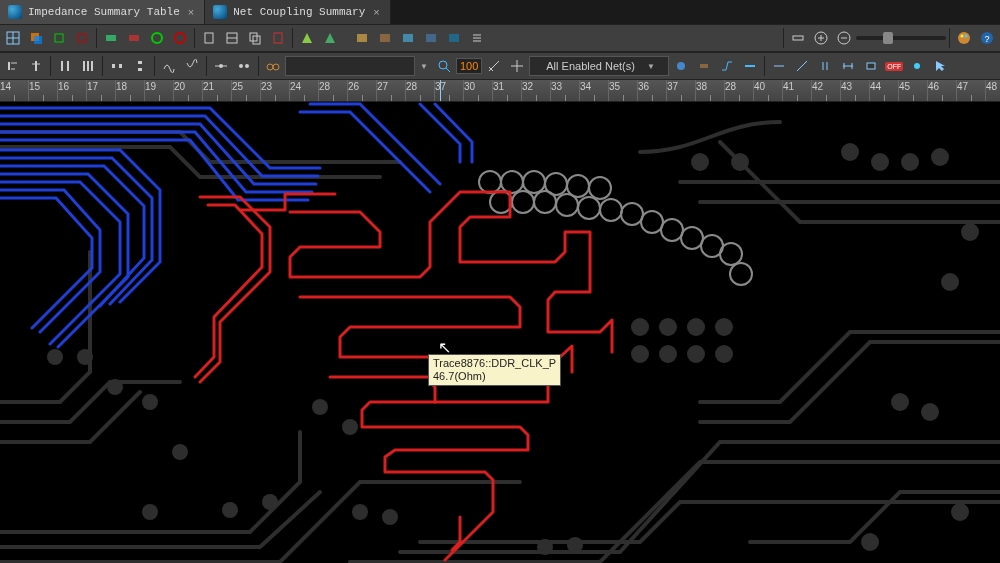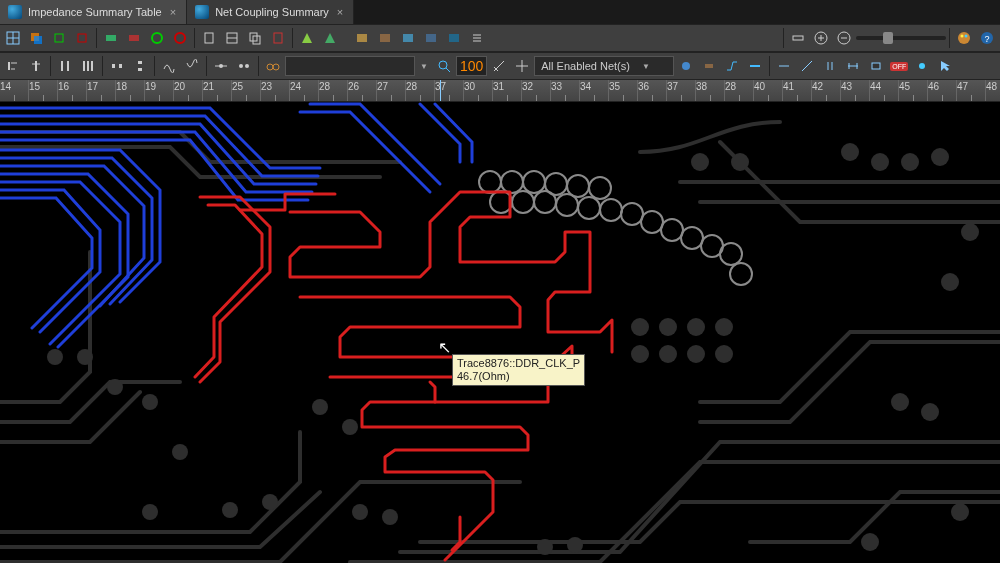--- a/index.html
+++ b/index.html
@@ -26,21 +26,21 @@
     border-right: 1px solid #222;
     gap: 6px;
     cursor: pointer;
   }
   .tab.active { background: #4a4a4a; }
   .tab-icon {
     width: 14px; height: 14px;
     background: radial-gradient(circle at 30% 30%, #4ad, #047);
     border-radius: 2px;
   }
-  .tab-label { color: #ddd; }
+  .tab-label { color: #ddd; font-family: Liberation Mono, monospace; }
   .tab-close { color: #aaa; padding: 0 2px; cursor: pointer; }
   .toolbar {
     display: flex;
     align-items: center;
     background: #3f3f3f;
     height: 28px;
     padding: 0 2px;
     gap: 1px;
     border-top: 1px solid #222;
     border-bottom: 1px solid #222;
@@ -59,21 +59,21 @@
     border: 1px solid #555;
     color: #ccc;
     padding: 0 4px;
     font-size: 11px;
   }
   .dropdown {
     display: flex; align-items: center;
     height: 20px;
     background: #2a2a2a;
     border: 1px solid #555;
-    padding: 0 4px 0 6px;
+    padding: 0 4px 0 16px;
     gap: 12px;
     cursor: pointer;
   }
   .dropdown .caret { font-size: 8px; color: #aaa; }
   .slider {
     width: 90px; height: 4px;
     background: #222;
     border-radius: 2px;
     position: relative;
   }
@@ -118,21 +118,21 @@
   .canvas {
     position: relative;
     width: 1000px;
     height: calc(563px - 24px - 28px - 28px - 22px);
     background: #000;
     overflow: hidden;
   }
   .canvas svg { position: absolute; top: 0; left: 0; }
   .tooltip {
     position: absolute;
-    left: 452px; top: 252px;
+    left: 428px; top: 252px;
     background: #f8f3c8;
     border: 1px solid #555;
     color: #222;
     font-size: 11px;
     padding: 2px 4px;
     line-height: 1.2;
     white-space: pre;
   }
   .cursor-arrow {
     position: absolute;
@@ -383,21 +383,21 @@
       </svg>
     </div>
   <input class="tinput" style="width: 130px;">
   <span class="caret" style="color:#aaa;padding:0 4px;font-size:8px">▼</span>
   <div class="tbtn">
       <svg width="14" height="14">
         <circle cx="6" cy="6" r="4" fill="none" stroke="#4bf"></circle>
         <line x1="9" y1="9" x2="13" y2="13" stroke="#4bf"></line>
       </svg>
     </div>
-  <span style="background:#222;border:1px solid #555;padding:1px 3px;color:#f80;font-size:14px">100</span>
+  <span style="background:#222;border:1px solid #555;padding:1px 3px;color:#f80;font-size:11px">100</span>
   <div class="tbtn">
       <svg width="14" height="14">
         <line x1="2" y1="12" x2="12" y2="2" stroke="#ccc"></line>
         <line x1="2" y1="8" x2="6" y2="12" stroke="#ccc"></line>
       </svg>
     </div>
   <div class="tbtn">
       <svg width="14" height="14">
         <line x1="7" y1="1" x2="7" y2="13" stroke="#ccc"></line>
         <line x1="1" y1="7" x2="13" y2="7" stroke="#ccc"></line>

